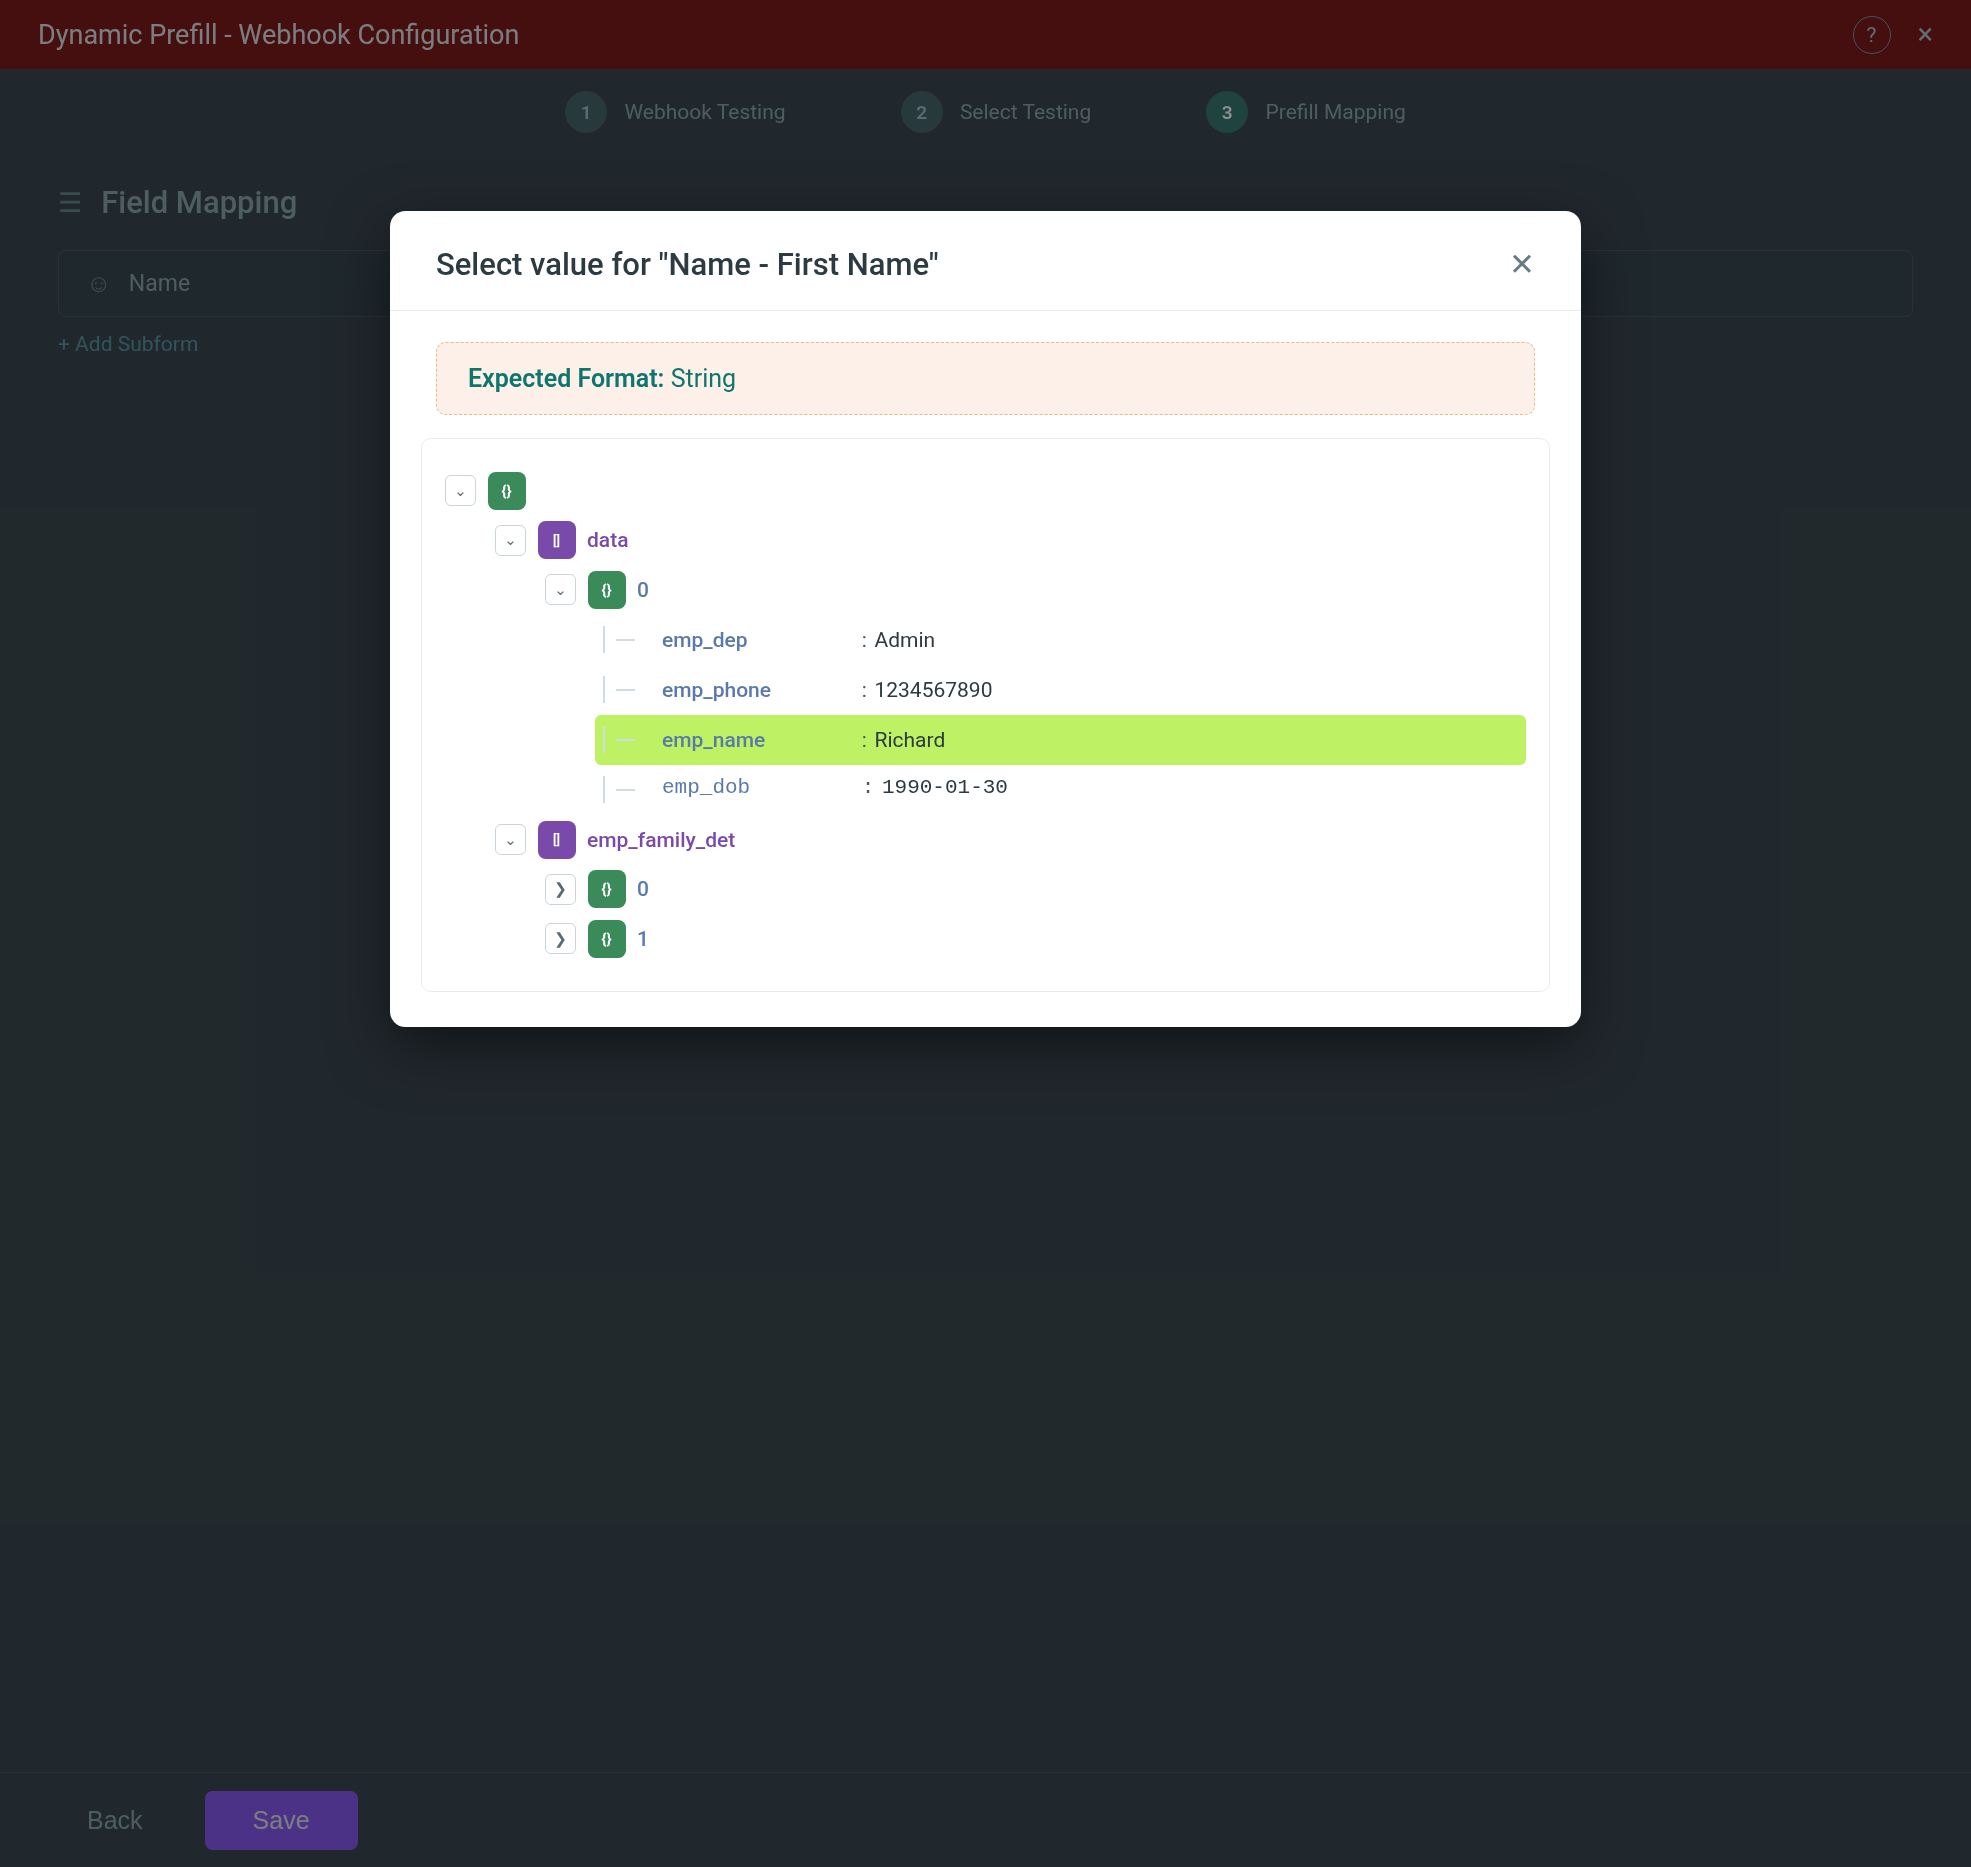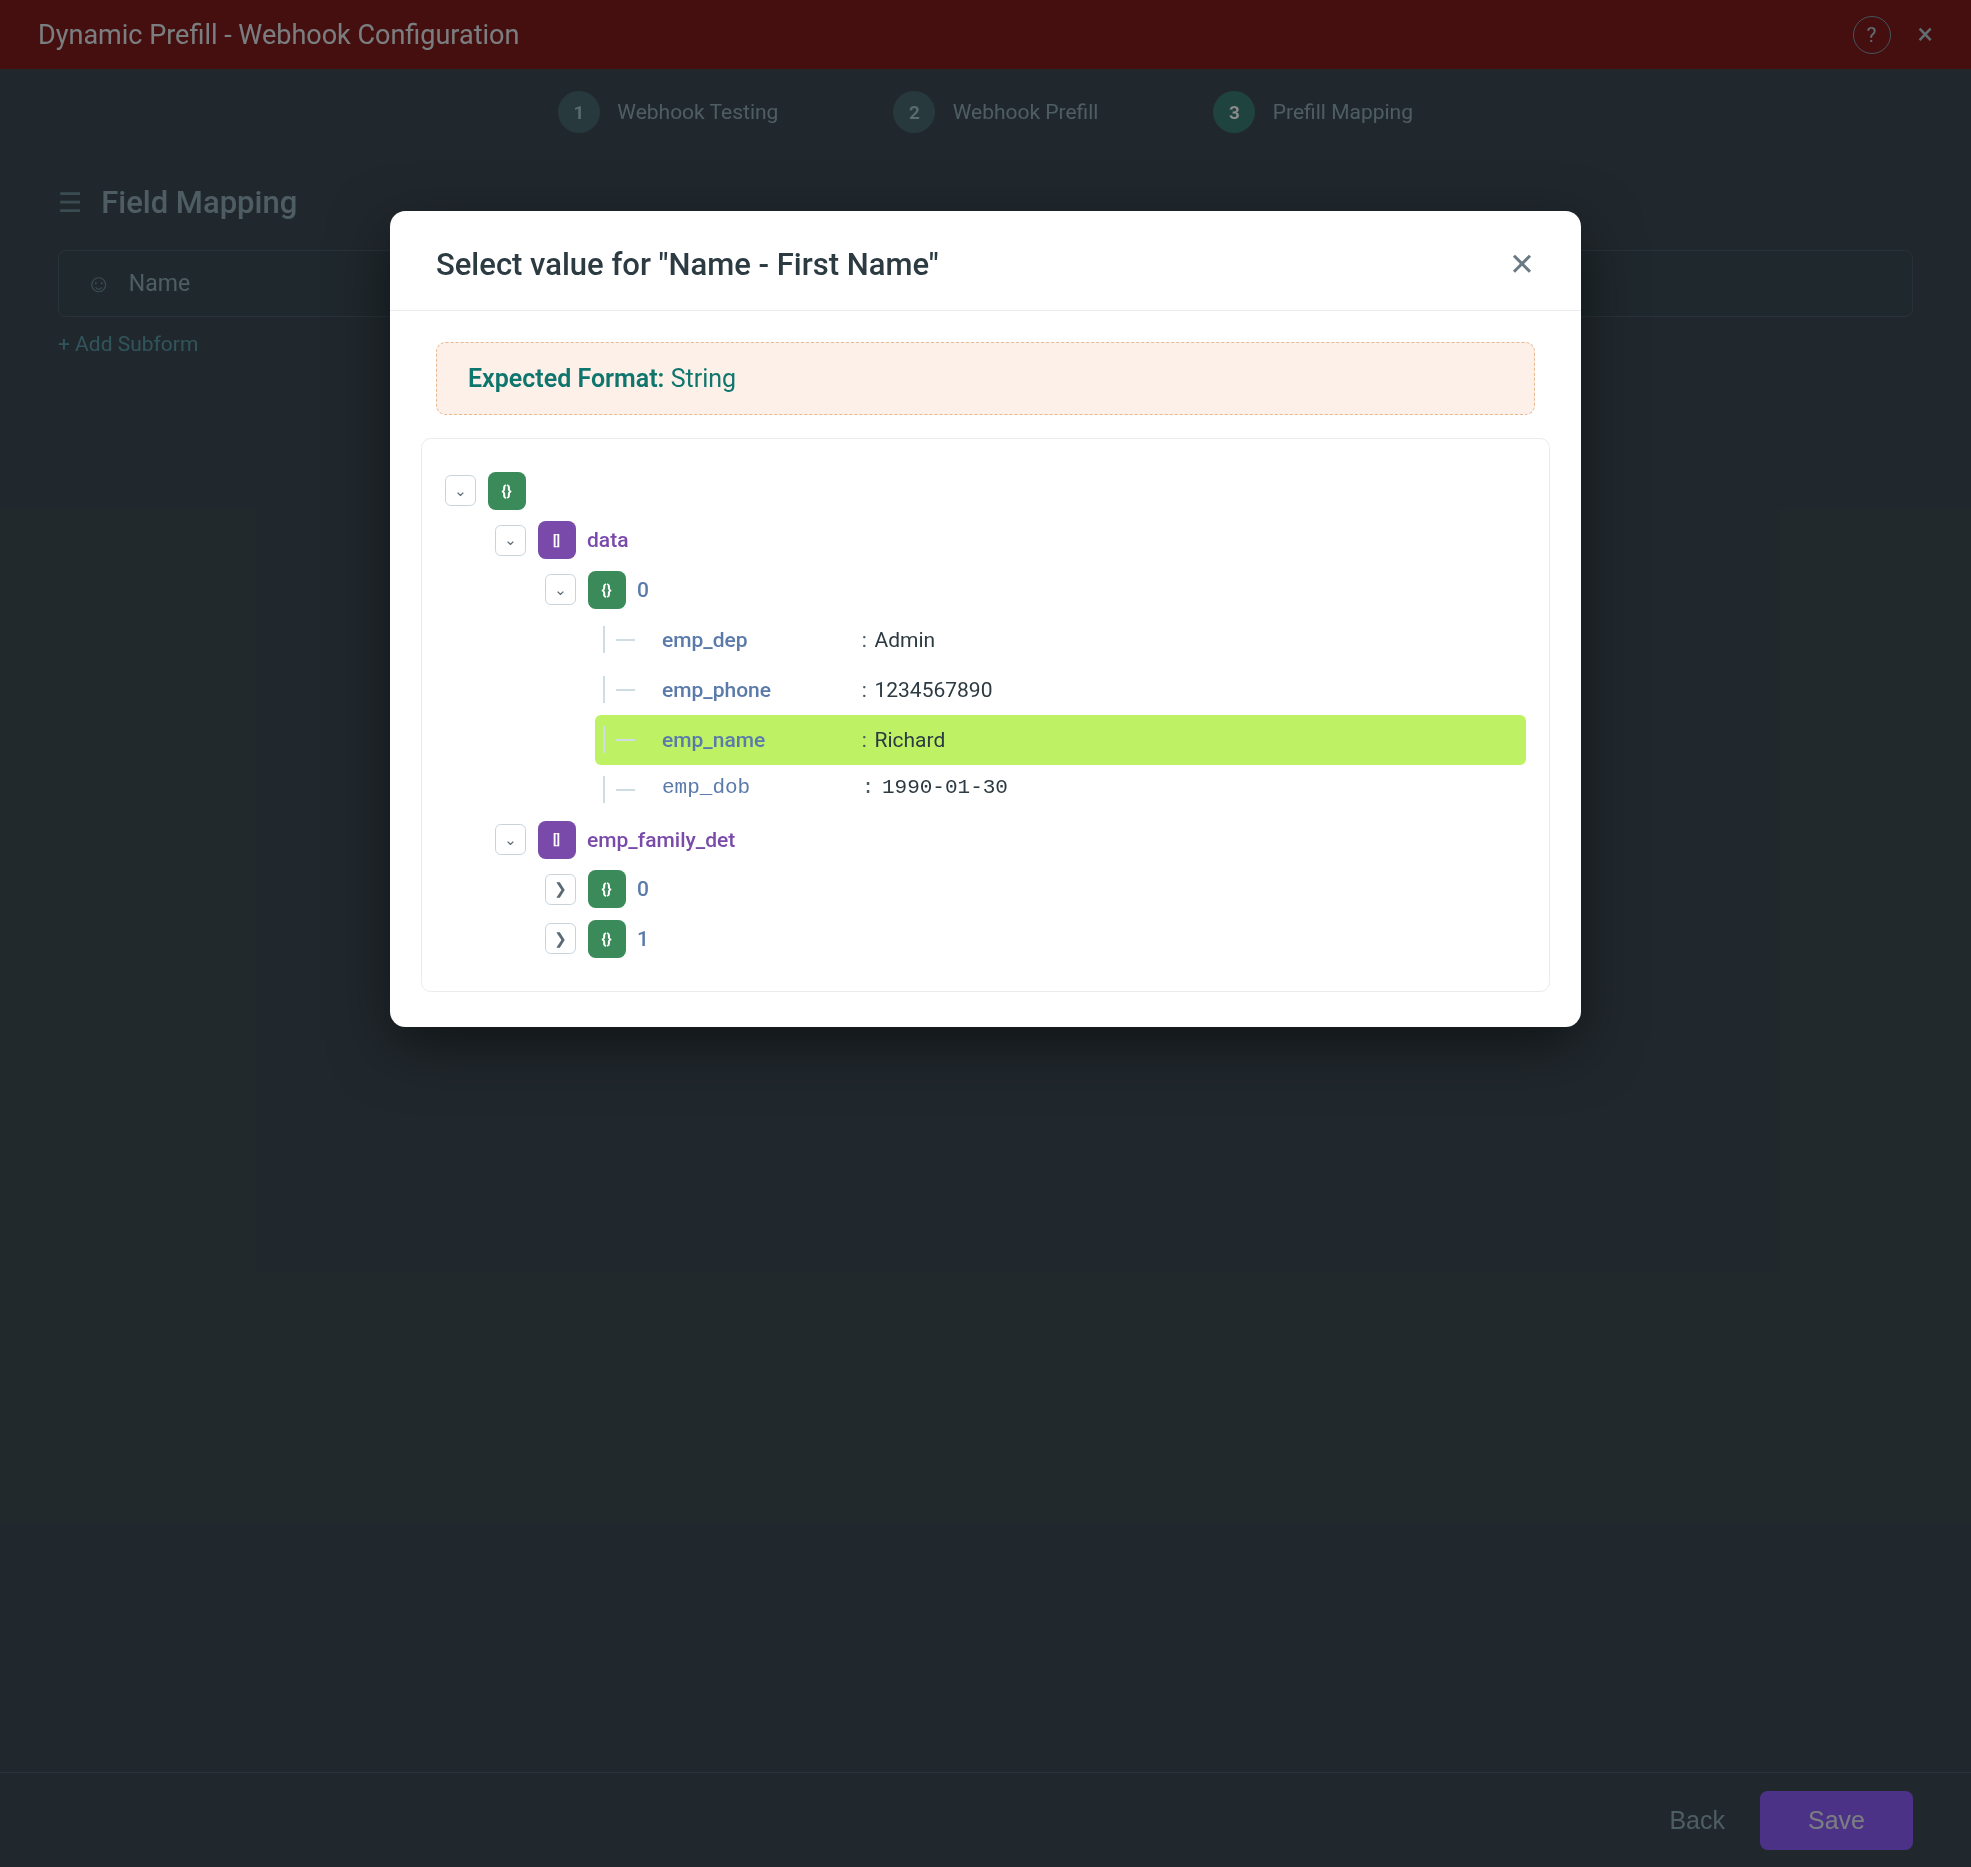--- a/index.html
+++ b/index.html
@@ -133,23 +133,22 @@
     
     .bottom-bar {
       position: absolute;
       bottom: 0;
       left: 0;
       right: 0;
       height: 96px;
       background: #3d4a52;
       display: flex;
       align-items: center;
-      justify-content: flex-end;
       padding: 0 58px;
-      gap: 6px;
+      gap: 33px;
       border-top: 1px solid #4a5e68;
     }
     .btn-back {
       background: transparent;
       border: none;
       color: #8daab4;
       font-size: 25px;
       cursor: pointer;
       padding: 15.4px 29px;
     }
@@ -302,21 +301,21 @@
   <div class="step">
     <div class="step-circle">
       <span>1</span>
     </div>
     <span class="step-label">Webhook Testing</span>
   </div>
   <div class="step">
     <div class="step-circle">
       <span>2</span>
     </div>
-    <span class="step-label">Webhook Prefill</span>
+    <span class="step-label">Select Testing</span>
   </div>
   <div class="step">
     <div class="step-circle active">
       <span>3</span>
     </div>
     <span class="step-label">Prefill Mapping</span>
   </div>
 </div>
 
 <div class="bg-content">

